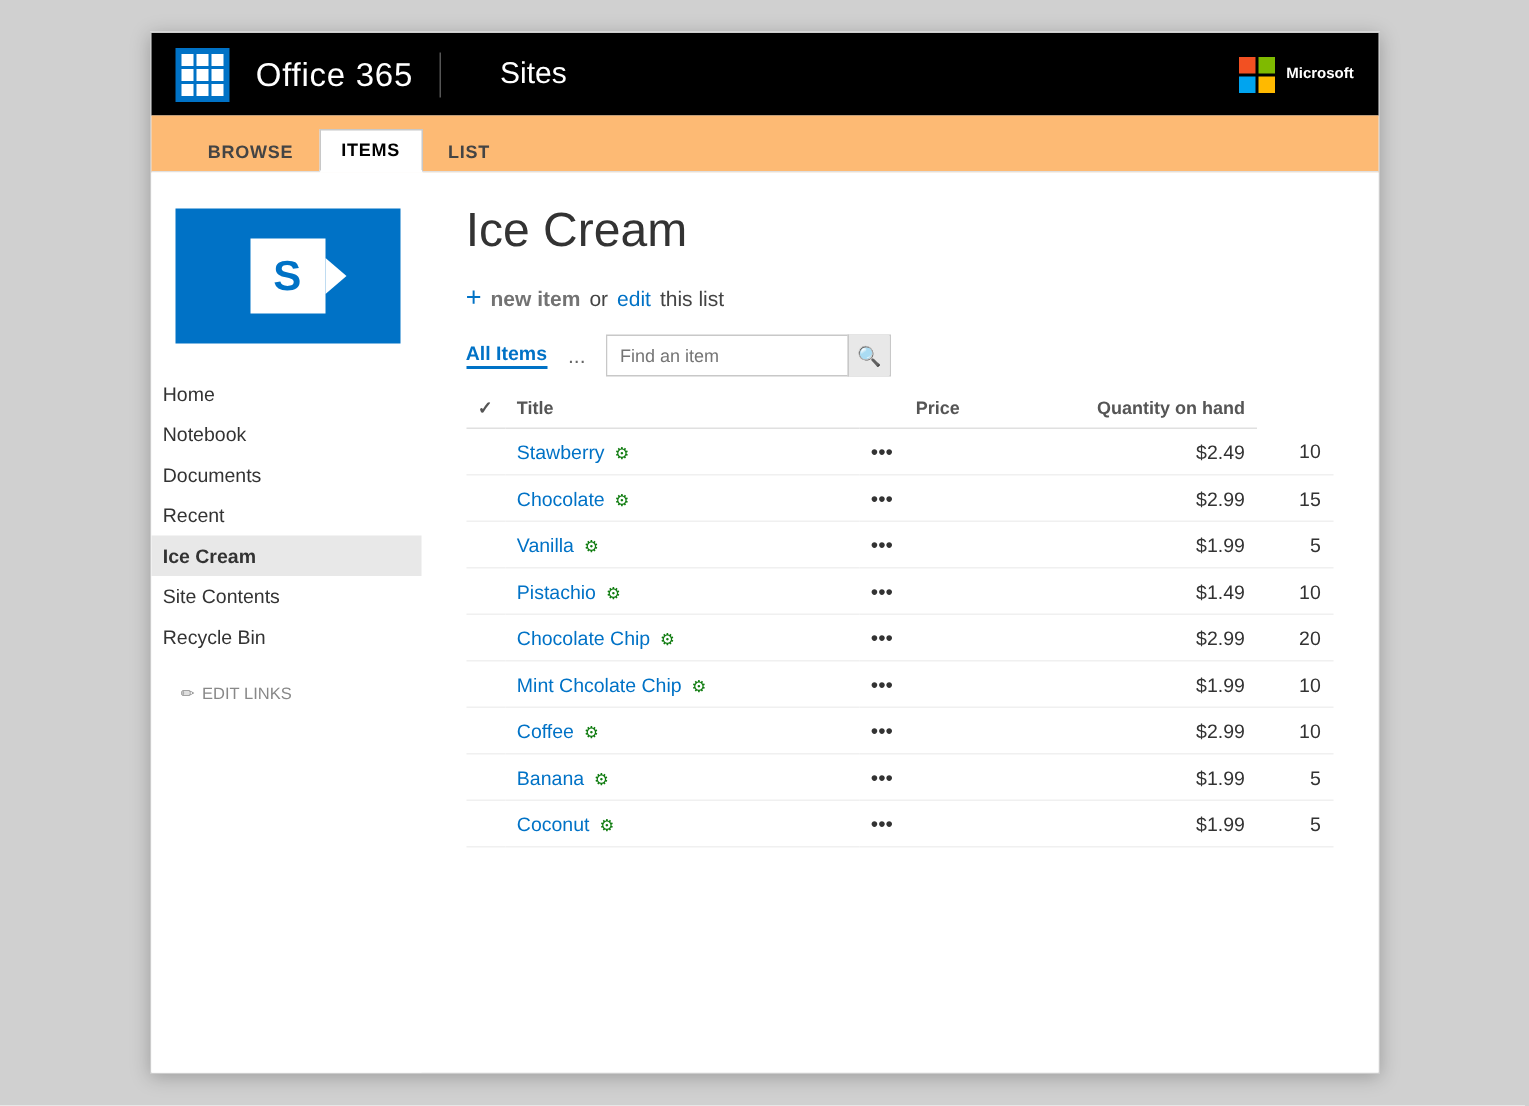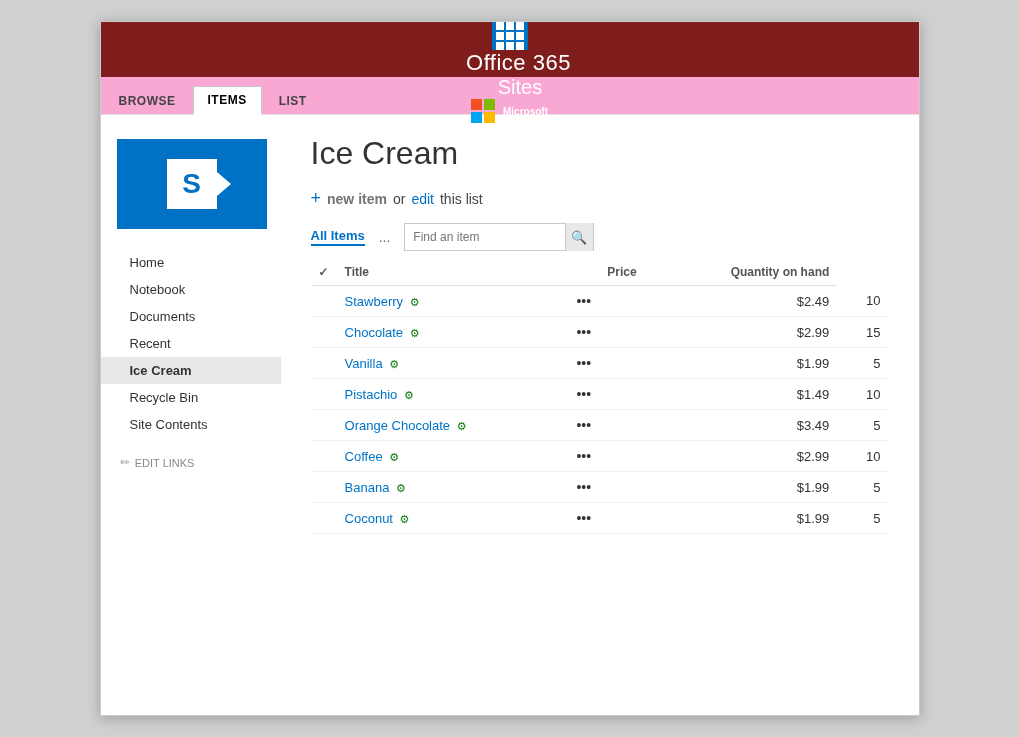--- a/index.html
+++ b/index.html
@@ -12,26 +12,25 @@
       min-height: 100vh;
     }
     .window {
       width: 820px;
       background: #fff;
       border: 1px solid #ccc;
       box-shadow: 0 2px 12px rgba(0,0,0,0.25);
     }
     
     .topbar {
-      background: #7f1d1d;
+      background: #000000;
       display: flex;
       align-items: center;
       height: 55px;
       padding: 0 16px;
-      flex-direction: column;
     }
     .topbar-grid {
       width: 36px;
       height: 36px;
       background: #0072c6;
       display: flex;
       align-items: center;
       justify-content: center;
       cursor: pointer;
     }
@@ -74,26 +73,26 @@
       gap: 2px;
     }
     .ms-sq-red { background: #f25022; }
     .ms-sq-green { background: #7fba00; }
     .ms-sq-blue { background: #00a4ef; }
     .ms-sq-yellow { background: #ffb900; }
     .ms-label { color: #fff; font-size: 10px; font-weight: 700; }
 
     
     .ribbon {
-      background: #f9a8d4;
+      background: #fdba74;
       border-bottom: 1px solid #e0e0e0;
       height: 38px;
       display: flex;
       align-items: flex-end;
-      padding: 0 3px;
+      padding: 0 23px;
       gap: 2px;
     }
     .ribbon-tab {
       padding: 6px 14px;
       font-size: 12px;
       font-weight: 600;
       color: #444;
       cursor: pointer;
       border: 1px solid transparent;
       border-bottom: none;
@@ -149,21 +148,21 @@
       right: -14px;
       top: 50%;
       transform: translateY(-50%);
       width: 0;
       height: 0;
       border-top: 12px solid transparent;
       border-bottom: 12px solid transparent;
       border-left: 14px solid #fff;
     }
     .sidebar-nav-item {
-      padding: 6px 29px;
+      padding: 6px 8px;
       font-size: 13px;
       color: #333;
       cursor: pointer;
     }
     .sidebar-nav-item.active {
       background: #e8e8e8;
       font-weight: 600;
     }
     .sidebar-edit-links {
       padding: 10px 20px;
@@ -343,22 +342,22 @@
           <span class="s-letter">S</span>
           <div class="s-arrow"></div>
         </div>
       </div>
 
       <div class="sidebar-nav-item">Home</div>
       <div class="sidebar-nav-item">Notebook</div>
       <div class="sidebar-nav-item">Documents</div>
       <div class="sidebar-nav-item">Recent</div>
       <div class="sidebar-nav-item active">Ice Cream</div>
+      <div class="sidebar-nav-item">Site Contents</div>
       <div class="sidebar-nav-item">Recycle Bin</div>
-      <div class="sidebar-nav-item">Site Contents</div>
 
       <div class="sidebar-edit-links">
         <span class="pencil-icon">✏</span>
         <span>EDIT LINKS</span>
       </div>
     </div>
 
     <div class="content">
       <h1 class="page-title">Ice Cream</h1>
 
@@ -427,26 +426,36 @@
       <span class="td-title">Pistachio</span>
       <span class="item-gear">⚙</span>
     </td>
     <td class="td-dots">•••</td>
     <td class="td-price">$1.49</td>
     <td class="td-qty">10</td>
   </tr>
             <tr>
     <td></td>
     <td>
-      <span class="td-title">Orange Chocolate</span>
-      <span class="item-gear">⚙</span>
-    </td>
-    <td class="td-dots">•••</td>
-    <td class="td-price">$3.49</td>
-    <td class="td-qty">5</td>
+      <span class="td-title">Chocolate Chip</span>
+      <span class="item-gear">⚙</span>
+    </td>
+    <td class="td-dots">•••</td>
+    <td class="td-price">$2.99</td>
+    <td class="td-qty">20</td>
+  </tr>
+            <tr>
+    <td></td>
+    <td>
+      <span class="td-title">Mint Chcolate Chip</span>
+      <span class="item-gear">⚙</span>
+    </td>
+    <td class="td-dots">•••</td>
+    <td class="td-price">$1.99</td>
+    <td class="td-qty">10</td>
   </tr>
             <tr>
     <td></td>
     <td>
       <span class="td-title">Coffee</span>
       <span class="item-gear">⚙</span>
     </td>
     <td class="td-dots">•••</td>
     <td class="td-price">$2.99</td>
     <td class="td-qty">10</td>

